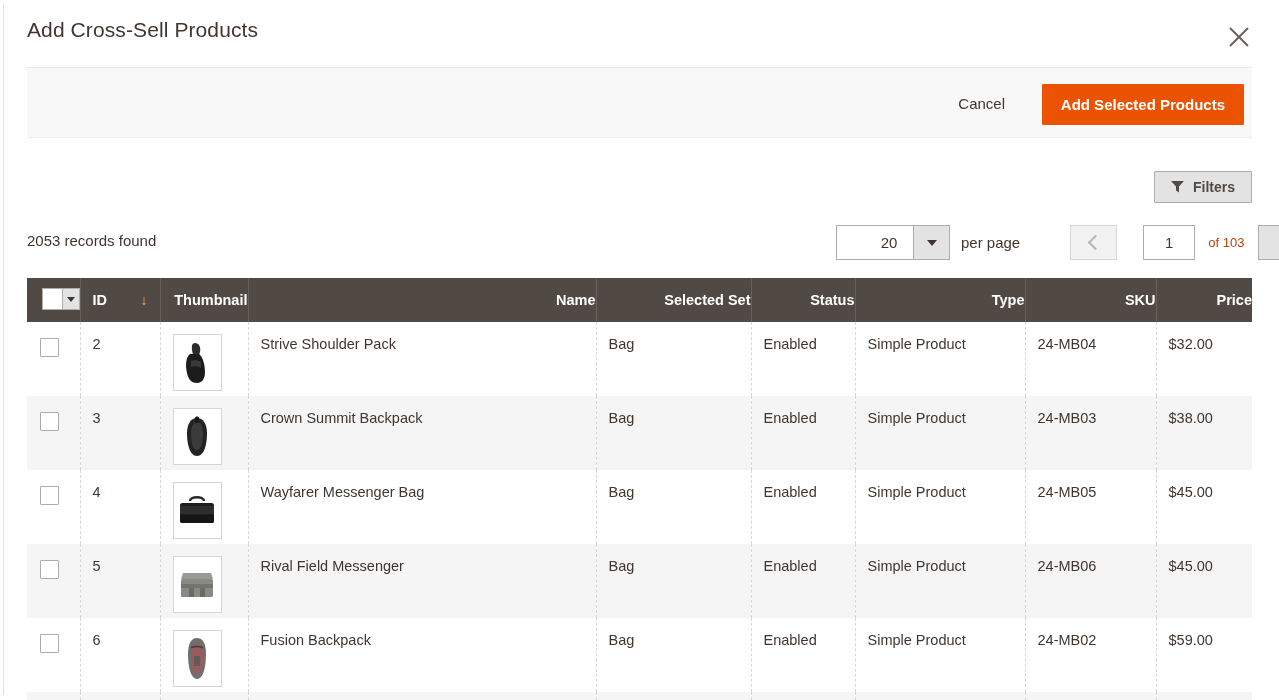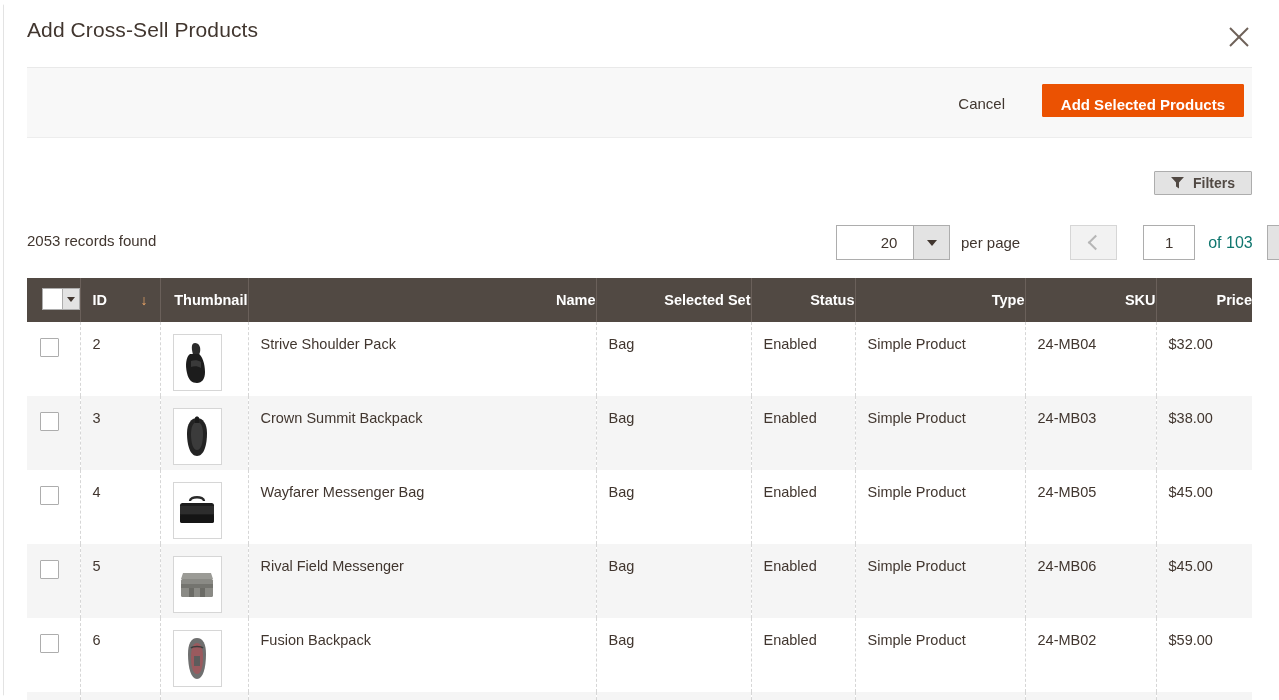--- a/index.html
+++ b/index.html
@@ -79,34 +79,34 @@
   .btn-primary {
     position: absolute;
     right: 8px;
     top: 16px;
     background: #eb5202;
     color: #ffffff;
     border: 1px solid #eb5202;
     font-size: 15px;
     font-weight: bold;
     padding: 0 18px;
-    height: 33px;
+    height: 41px;
     line-height: 39px;
     cursor: pointer;
     border-radius: 1px;
     font-family: "Liberation Sans", sans-serif;
     white-space: nowrap;
   }
 
   
   .filters-btn {
     position: absolute;
     right: 27px;
     top: 171px;
-    height: 24px;
+    height: 32px;
     background: #e3e3e3;
     border: 1px solid #adadad;
     border-radius: 1px;
     color: #514943;
     font-size: 14px;
     font-weight: 600;
     padding: 0 16px;
     display: flex;
     align-items: center;
     gap: 9px;
@@ -209,22 +209,22 @@
     border: 1px solid #adadad;
     background: #fff;
     text-align: center;
     font-size: 15px;
     color: #41362f;
     margin-left: 26px;
     box-sizing: border-box;
     font-family: "Liberation Sans", sans-serif;
   }
   .page-total {
-    font-size: 16px;
-    color: #0f766e;
+    font-size: 13px;
+    color: #c2410c;
     margin-left: 13px;
     white-space: nowrap;
   }
 
   
   .grid-wrap {
     position: absolute;
     left: 27px;
     top: 278px;
     width: 1225px;

